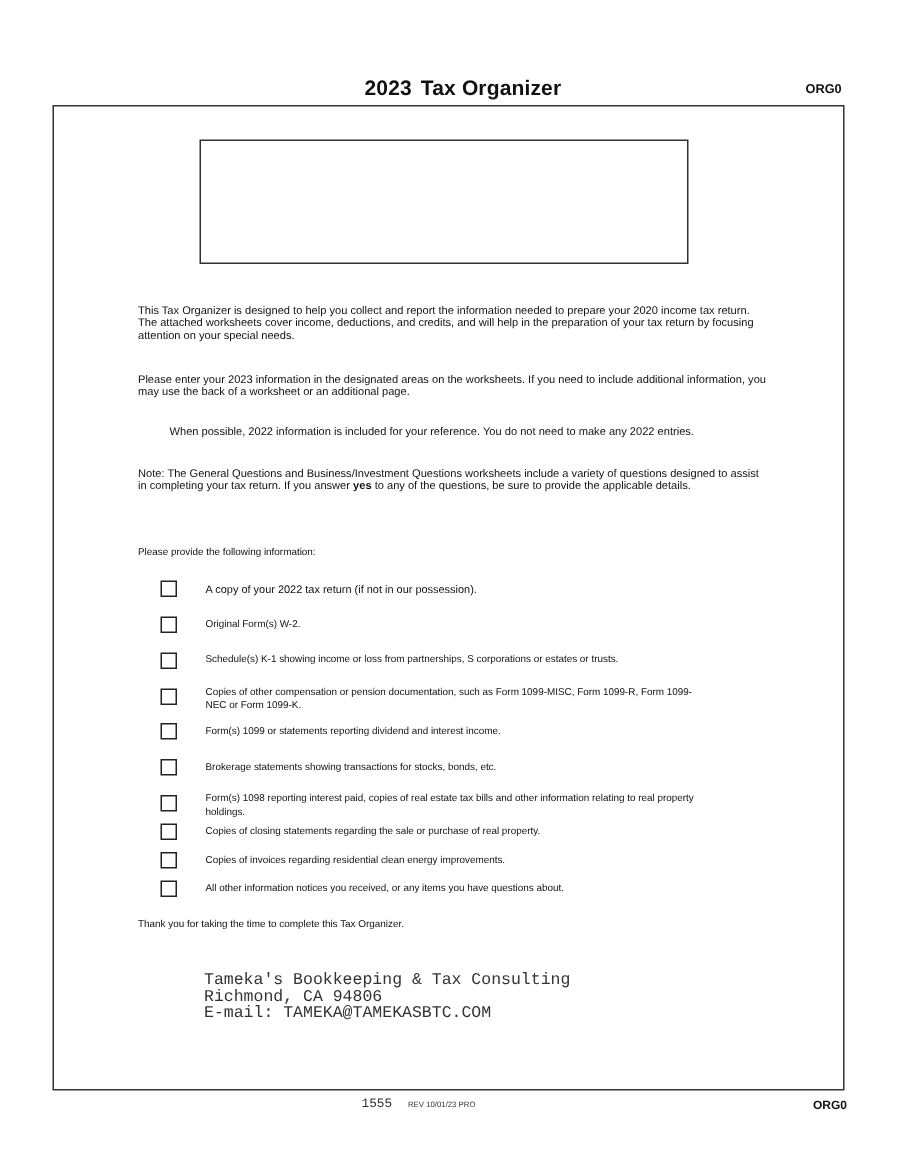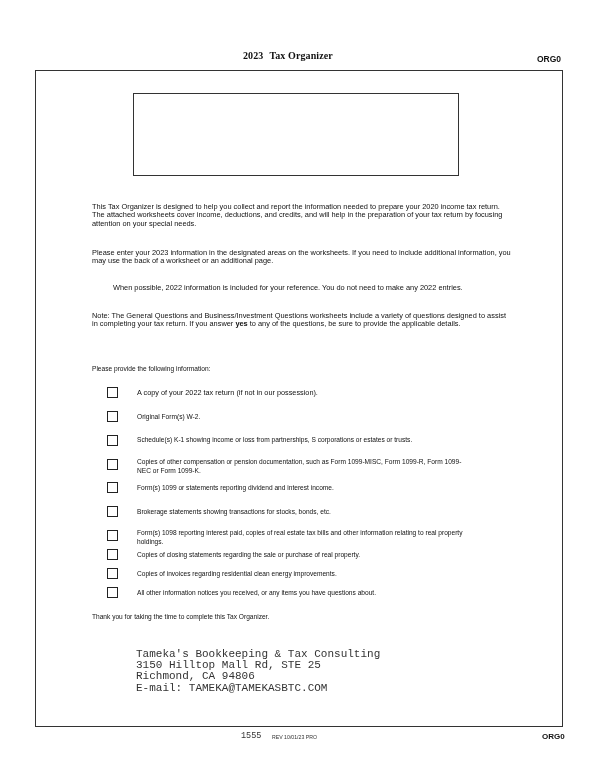--- a/index.html
+++ b/index.html
@@ -1,18 +1,18 @@
 <!DOCTYPE html>
 <html><head>
   <meta charset="utf-8">
   <style>
     html, body { margin: 0; padding: 0; background: #ffffff; }
     body { width: 600px; height: 776px; position: relative; overflow: hidden; color: #111; font-family: "Liberation Sans", sans-serif; }
     .abs { position: absolute; }
-    .title { left: 243px; top: 50px; font-size: 10px; font-weight: bold; white-space: nowrap; letter-spacing: 0.1px; font-family: Liberation Serif, serif; }
+    .title { left: 243px; top: 50px; font-size: 14px; font-weight: bold; white-space: nowrap; letter-spacing: 0.1px; }
     .title .yr { margin-right: 6px; }
     .code-top { left: 537px; top: 54px; font-size: 8.5px; font-weight: bold; }
     .frame { left: 35px; top: 70px; width: 528px; height: 657px; border: 1.5px solid #333; box-sizing: border-box; border-top-width: 1px; }
     .inner-box { left: 133px; top: 93px; width: 326px; height: 83px; border: 1.5px solid #333; box-sizing: border-box; }
     .para { left: 92px; font-size: 7.4px; line-height: 8.4px; width: 420px; color: #111; }
     .para b { font-weight: bold; }
     .lead { left: 92px; top: 365px; font-size: 6.6px; color: #111; }
     .cb { left: 107px; width: 11px; height: 11px; border: 1.3px solid #222; box-sizing: border-box; background: #fff; }
     .item { left: 137px; font-size: 6.6px; line-height: 8.6px; width: 330px; color: #111; }
     .item.first { font-size: 7.3px; }
@@ -63,17 +63,17 @@
 <div class="abs item" style="top:551px;">Copies of closing statements regarding the sale or purchase of real property.</div>
 
 <div class="abs cb" style="top:568px;"></div>
 <div class="abs item" style="top:570px;">Copies of invoices regarding residential clean energy improvements.</div>
 
 <div class="abs cb" style="top:587px;"></div>
 <div class="abs item" style="top:589px;">All other information notices you received, or any items you have questions about.</div>
 
 <div class="abs thanks">Thank you for taking the time to complete this Tax Organizer.</div>
 
-<div class="abs firm"><div>Tameka's Bookkeeping &amp; Tax Consulting</div><div>3150 Hilltop Mall Rd, STE 25</div><div>Richmond, CA 94806</div><div>E-mail: TAMEKA@TAMEKASBTC.COM</div></div>
+<div class="abs firm"><div>Tameka's Bookkeeping &amp; Tax Consulting</div><div>Richmond, CA 94806</div><div>E-mail: TAMEKA@TAMEKASBTC.COM</div></div>
 
 <div class="abs footer-num">1555</div>
 <div class="abs footer-rev">REV 10/01/23 PRO</div>
 <div class="abs code-bottom">ORG0</div>
 
 </body></html>

